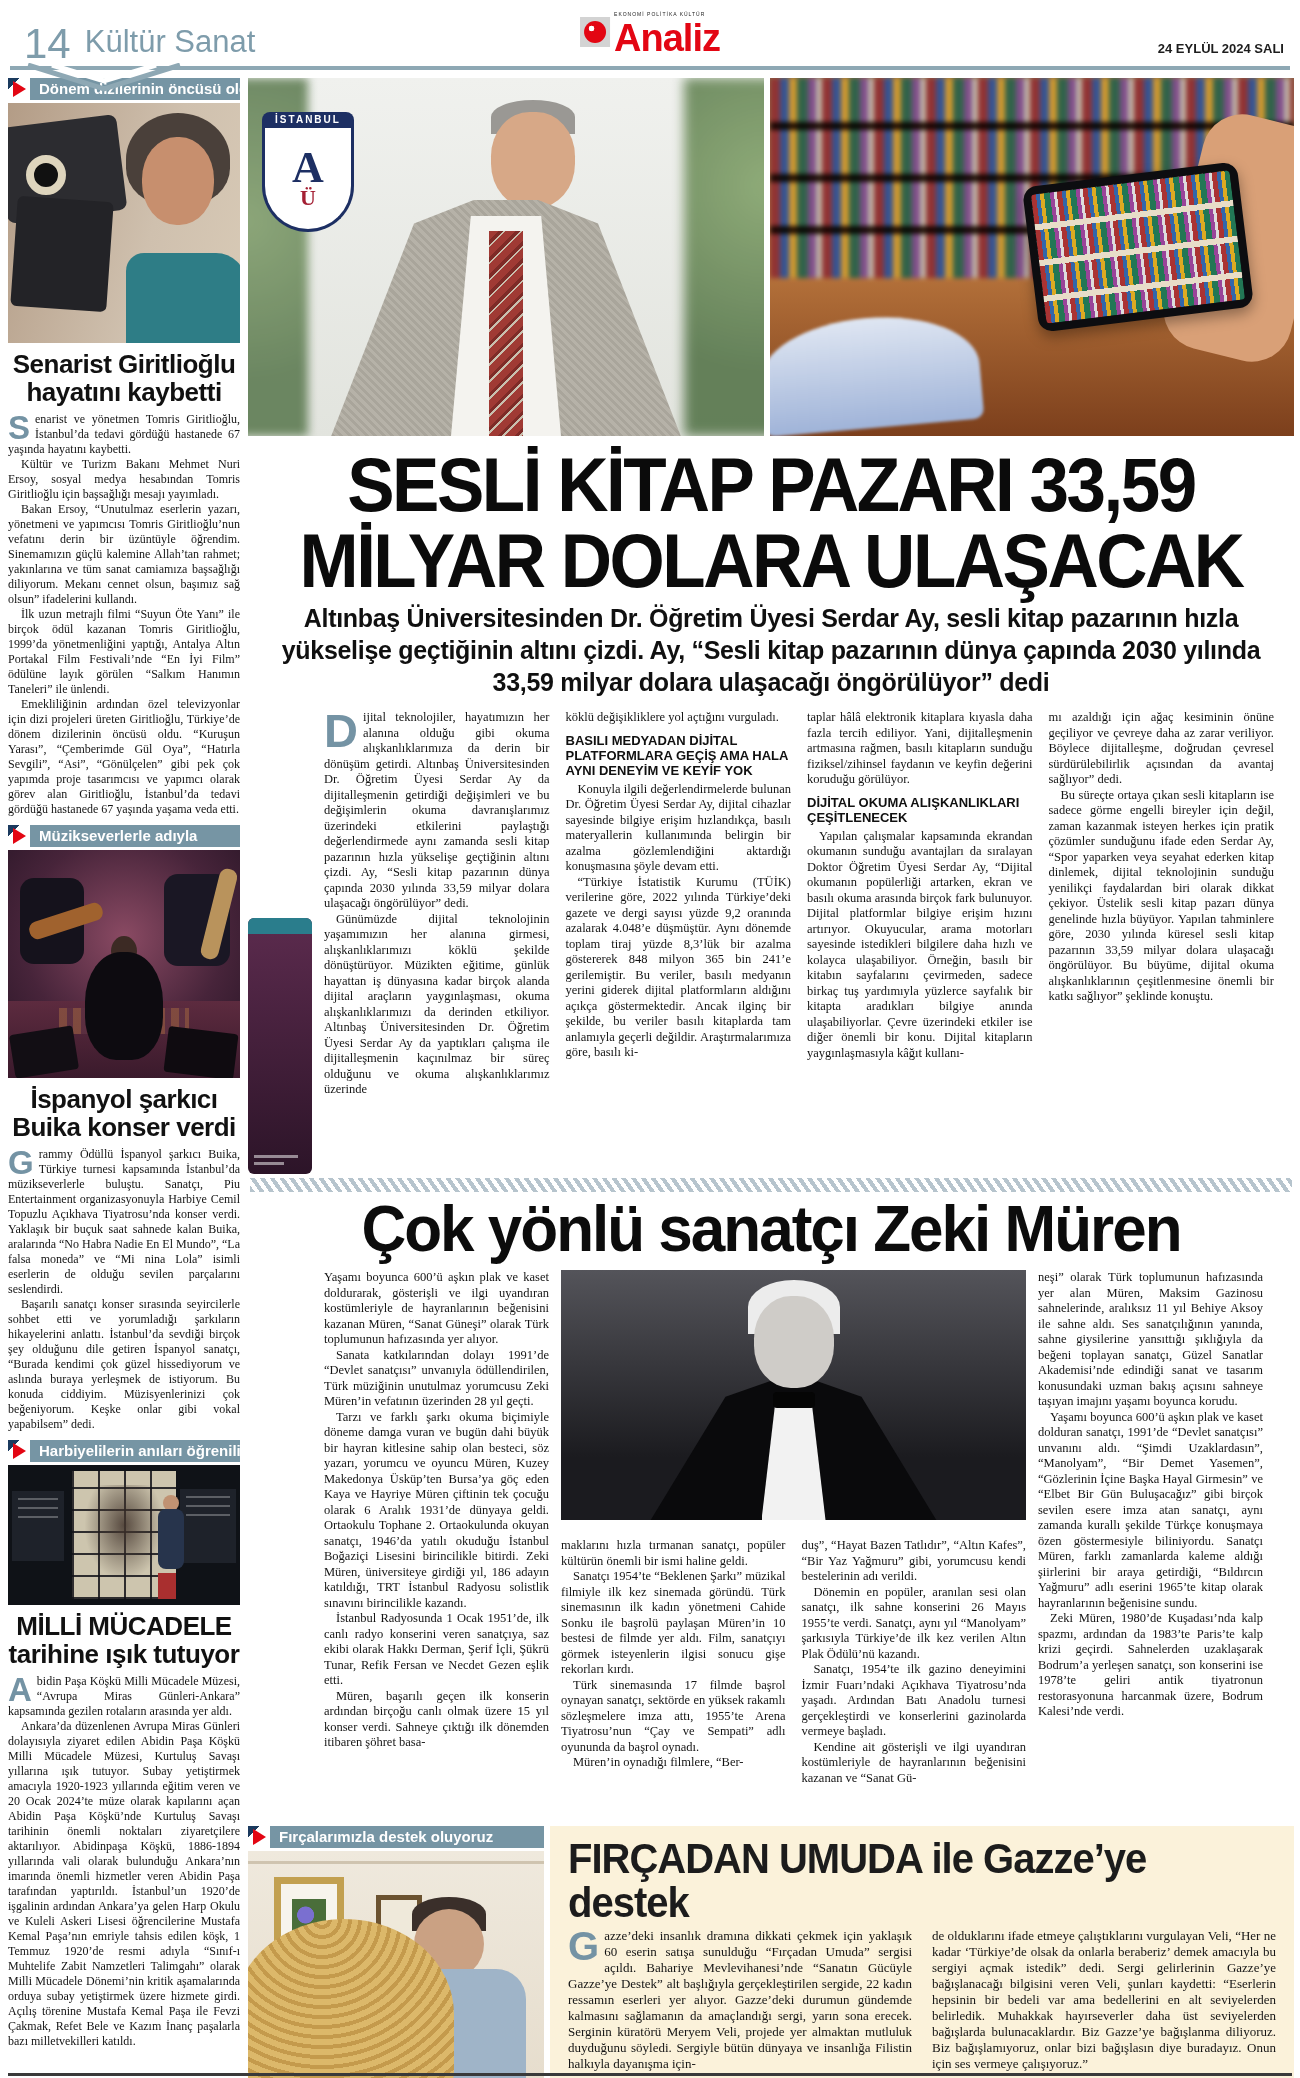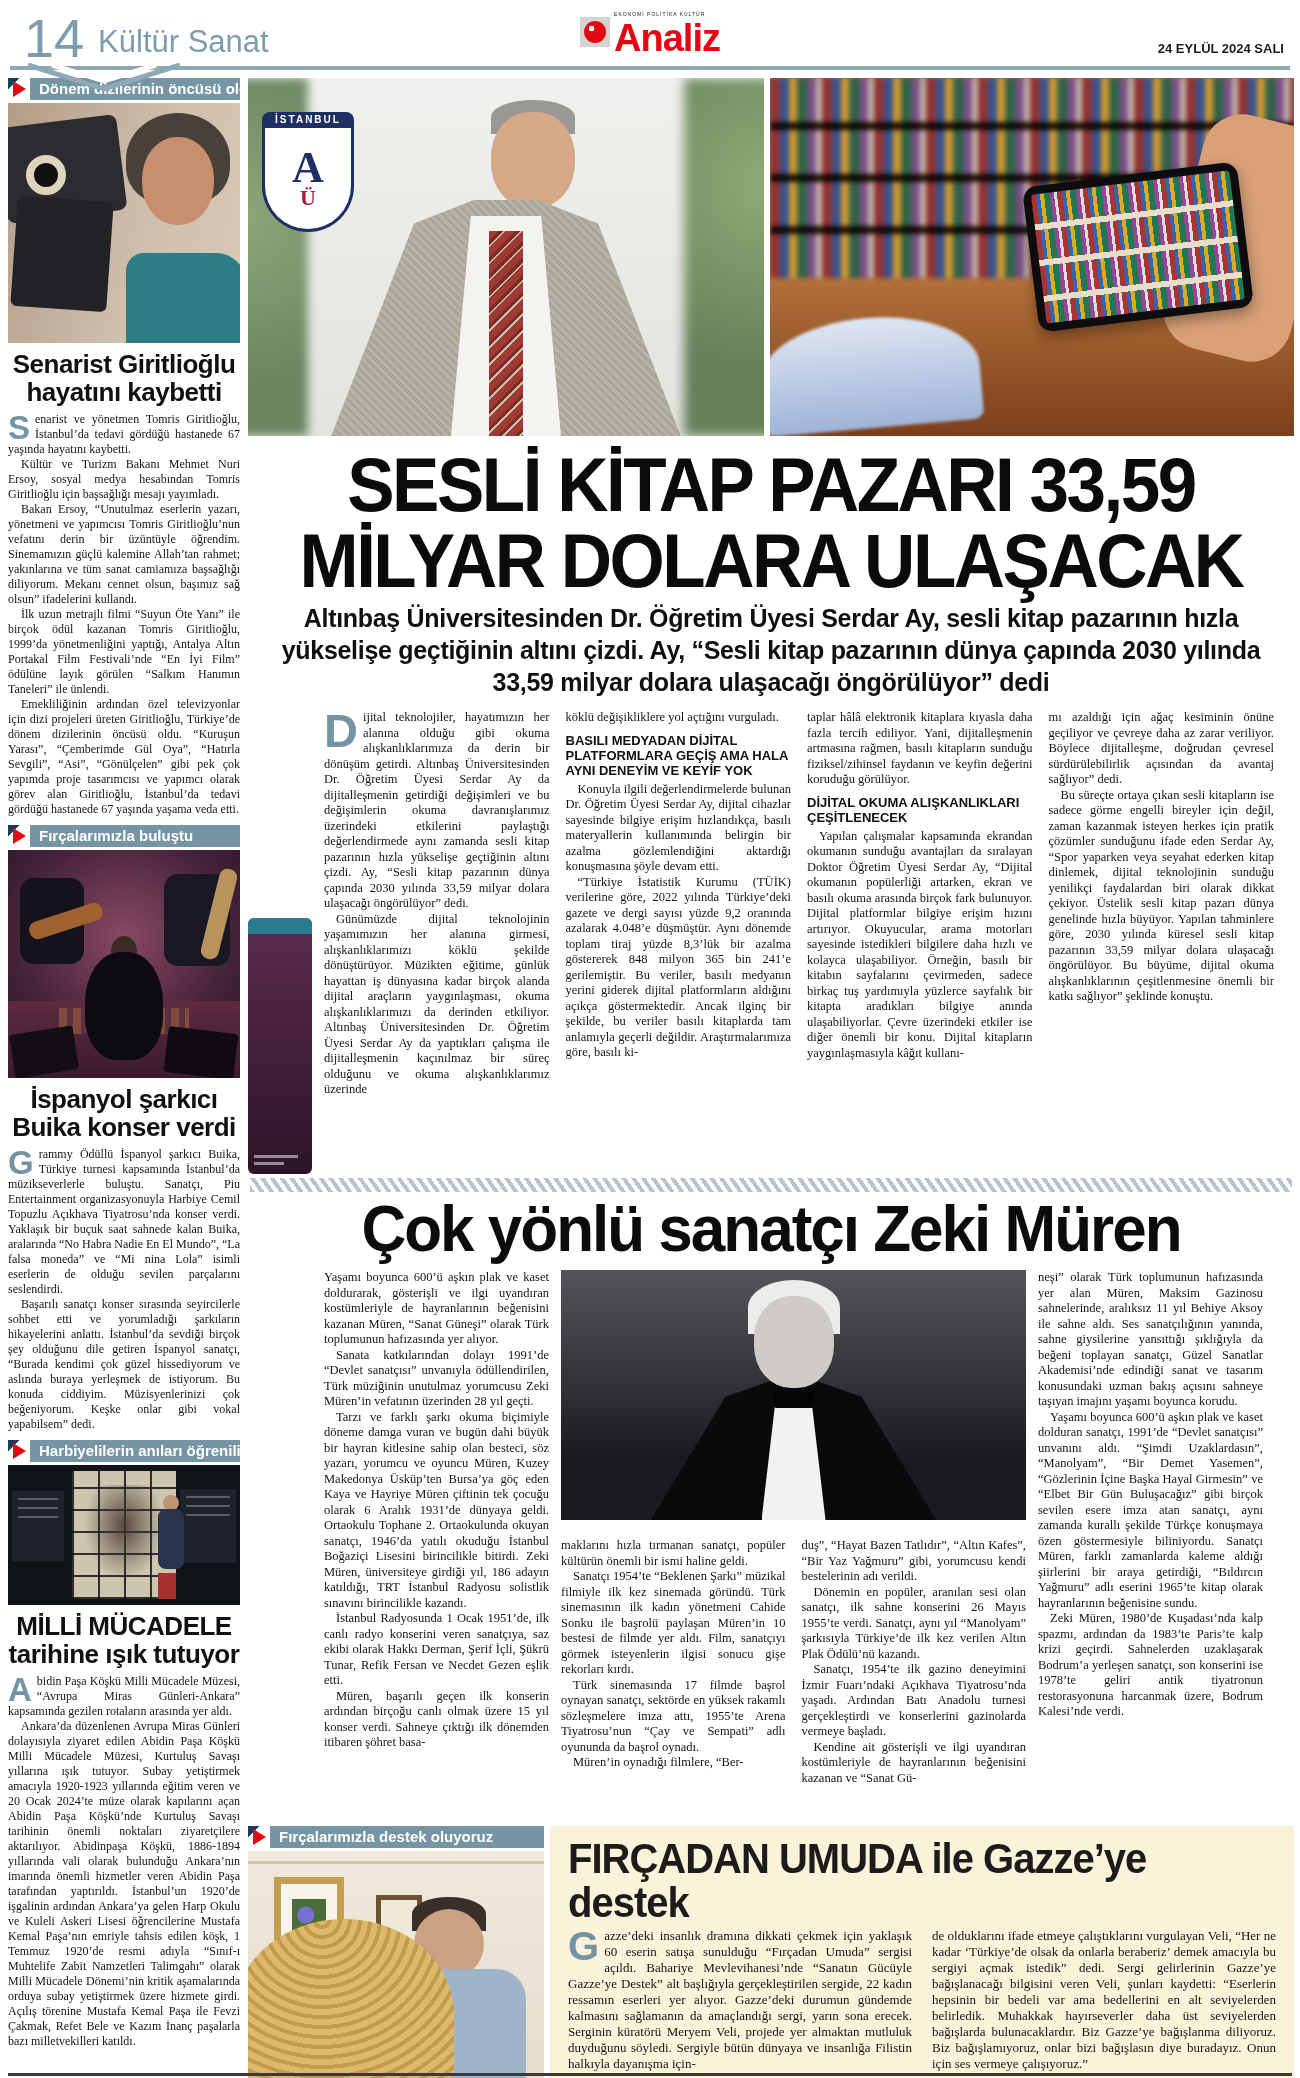--- a/index.html
+++ b/index.html
@@ -3,21 +3,21 @@
 <meta charset="utf-8">
 <style>
   *{box-sizing:border-box;margin:0;padding:0}
   html,body{background:#e8e8e8}
   .page{position:relative;width:1300px;height:2078px;margin:0 auto;background:#fff;overflow:hidden;
         font-family:"Liberation Serif",serif;color:#141414}
   .abs{position:absolute}
 
   
   header{display:flex;align-items:flex-end;padding:10px 16px 2px 24px;height:64px;position:relative}
-  .hnum{font-family:"Liberation Sans",sans-serif;font-weight:400;font-size:54px;line-height:.85;color:#7e9cab}
+  .hnum{font-family:"Liberation Sans",sans-serif;font-weight:400;font-size:42px;line-height:.85;color:#7e9cab}
   .hsec{font-family:"Liberation Sans",sans-serif;font-weight:400;font-size:31px;color:#7e9cab;margin:0 0 2px 14px}
   .hlogo{position:absolute;left:50%;transform:translateX(-50%);bottom:4px;text-align:center}
   .htag{font-family:"Liberation Sans",sans-serif;font-size:5px;letter-spacing:1px;color:#222;text-align:left;margin-left:34px}
   .lrow{display:flex;align-items:flex-start;gap:4px}
   .splash{width:30px;height:30px;background:#d3d3d3;display:inline-flex;align-items:center;justify-content:center}
   .splash i{display:block;width:22px;height:22px;border-radius:50%;
             background:radial-gradient(circle at 34% 34%, #fff 13%, #e30613 15%)}
   .lname{font-family:"Liberation Sans",sans-serif;font-weight:800;font-size:38px;letter-spacing:-1px;color:#e30613}
   .hdate{margin-left:auto;font-family:"Liberation Sans",sans-serif;font-weight:700;font-size:13px;color:#1d1d1d;padding-bottom:6px}
   .rule{height:4px;background:#8ea8b4;margin:2px 10px 8px;position:relative}
@@ -229,21 +229,21 @@
             <p>Kültür ve Turizm Bakanı Mehmet Nuri Ersoy, sosyal medya hesabından Tomris Giritlioğlu için başsağlığı mesajı yayımladı.</p>
             <p>Bakan Ersoy, “Unutulmaz eserlerin yazarı, yönetmeni ve yapımcısı Tomris Giritlioğlu’nun vefatını derin bir üzüntüyle öğrendim. Sinemamızın güçlü kalemine Allah’tan rahmet; yakınlarına ve tüm sanat camiamıza başsağlığı diliyorum. Mekanı cennet olsun, başımız sağ olsun” ifadelerini kullandı.</p>
             <p>İlk uzun metrajlı filmi “Suyun Öte Yanı” ile birçok ödül kazanan Tomris Giritlioğlu, 1999’da yönetmenliğini yaptığı, Antalya Altın Portakal Film Festivali’nde “En İyi Film” ödülüne layık görülen “Salkım Hanımın Taneleri” ile ünlendi.</p>
             <p>Emekliliğinin ardından özel televizyonlar için dizi projeleri üreten Giritlioğlu, Türkiye’de dönem dizilerinin öncüsü oldu. “Kuruşun Yarası”, “Çemberimde Gül Oya”, “Hatırla Sevgili”, “Asi”, “Gönülçelen” gibi pek çok yapımda proje tasarımcısı ve yapımcı olarak görev alan Giritlioğlu, İstanbul’da tedavi gördüğü hastanede 67 yaşında yaşama veda etti.</p>
           </div>
       </article>
 
       <article class="railart">
         <div class="kicker">
           <span class="karrow"></span>
-          <span class="ktext">Fırçalarımızla buluştu</span>
+          <span class="ktext">Müzikseverlerle adıyla</span>
         </div>
         <div class="photo buika">
           <div class="abs floor"></div>
           <div class="abs rug"></div>
           <div class="abs musL"></div>
           <div class="abs gtrL"></div>
           <div class="abs musR"></div>
           <div class="abs gtrR"></div>
           <div class="abs shead"></div>
           <div class="abs singer"></div>

